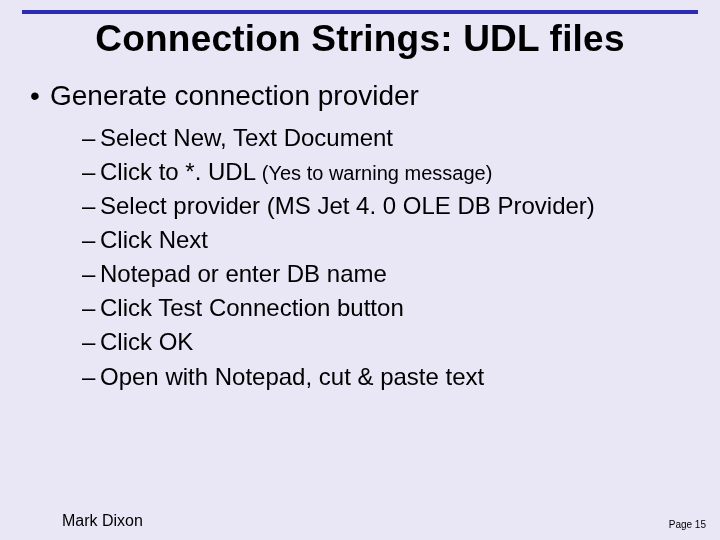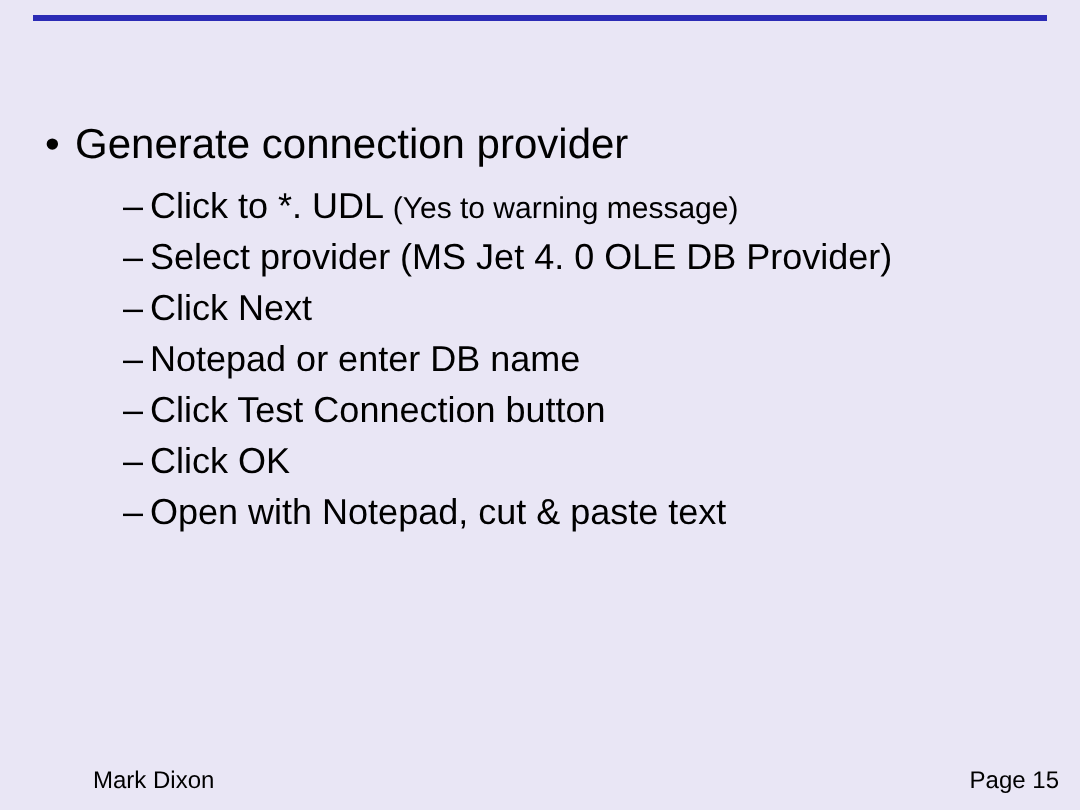--- a/index.html
+++ b/index.html
@@ -78,32 +78,34 @@
     position: absolute;
     left: 14px;
     bottom: 10px;
     font-size: 16px;
     margin-left: 48px;
   }
   .footer-right {
     position: absolute;
     right: 14px;
     bottom: 10px;
-    font-size: 16px;
+    font-size: 10px;
   }
 </style>
 </head>
 <body>
 
 <div class="slide">
   <div class="rule"></div>
+  <div class="title">Connection Strings: UDL files</div>
 
   <div class="body">
     <div class="bullet-l1">Generate connection provider</div>
     <div class="sublist">
+      <div class="bullet-l2"><span>Select New, Text Document</span></div>
       <div class="bullet-l2"><span>Click to *. UDL </span><span class="note">(Yes to warning message)</span></div>
       <div class="bullet-l2"><span>Select provider (MS Jet 4. 0 OLE DB Provider)</span></div>
       <div class="bullet-l2"><span>Click Next</span></div>
       <div class="bullet-l2"><span>Notepad or enter DB name</span></div>
       <div class="bullet-l2"><span>Click Test Connection button</span></div>
       <div class="bullet-l2"><span>Click OK</span></div>
       <div class="bullet-l2"><span>Open with Notepad, cut &amp; paste text</span></div>
     </div>
   </div>
 

